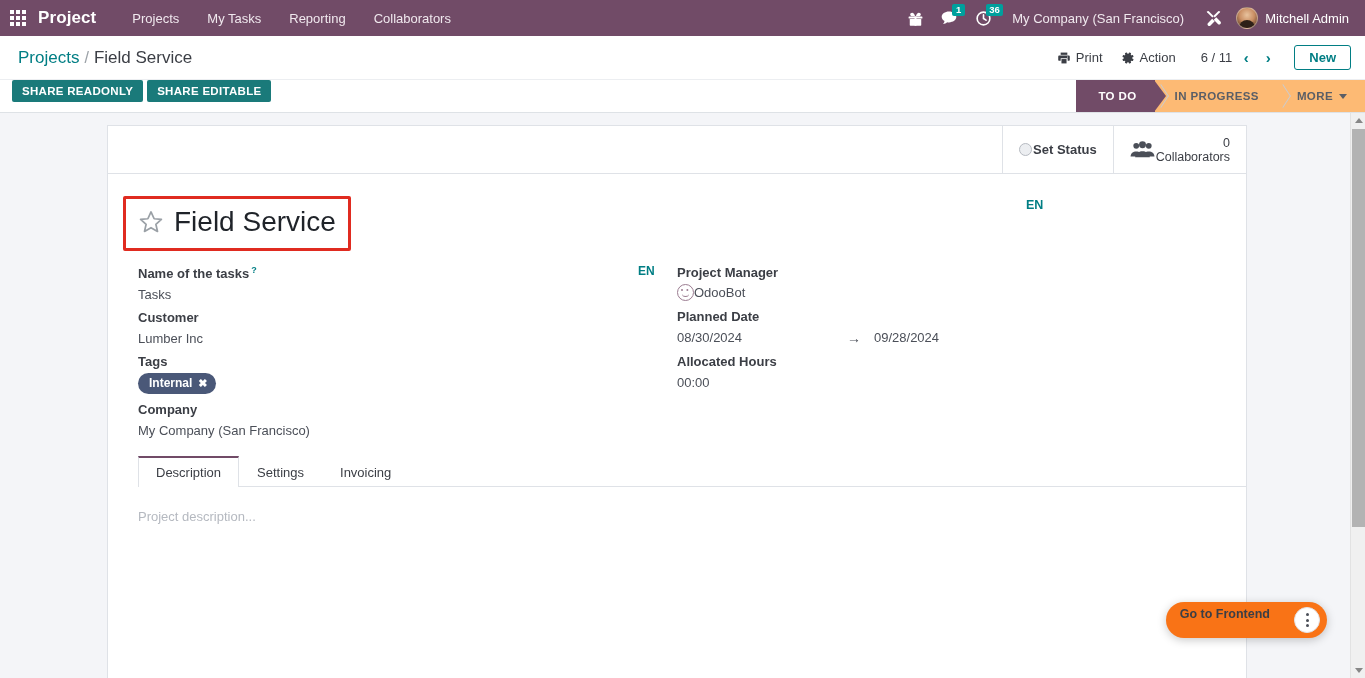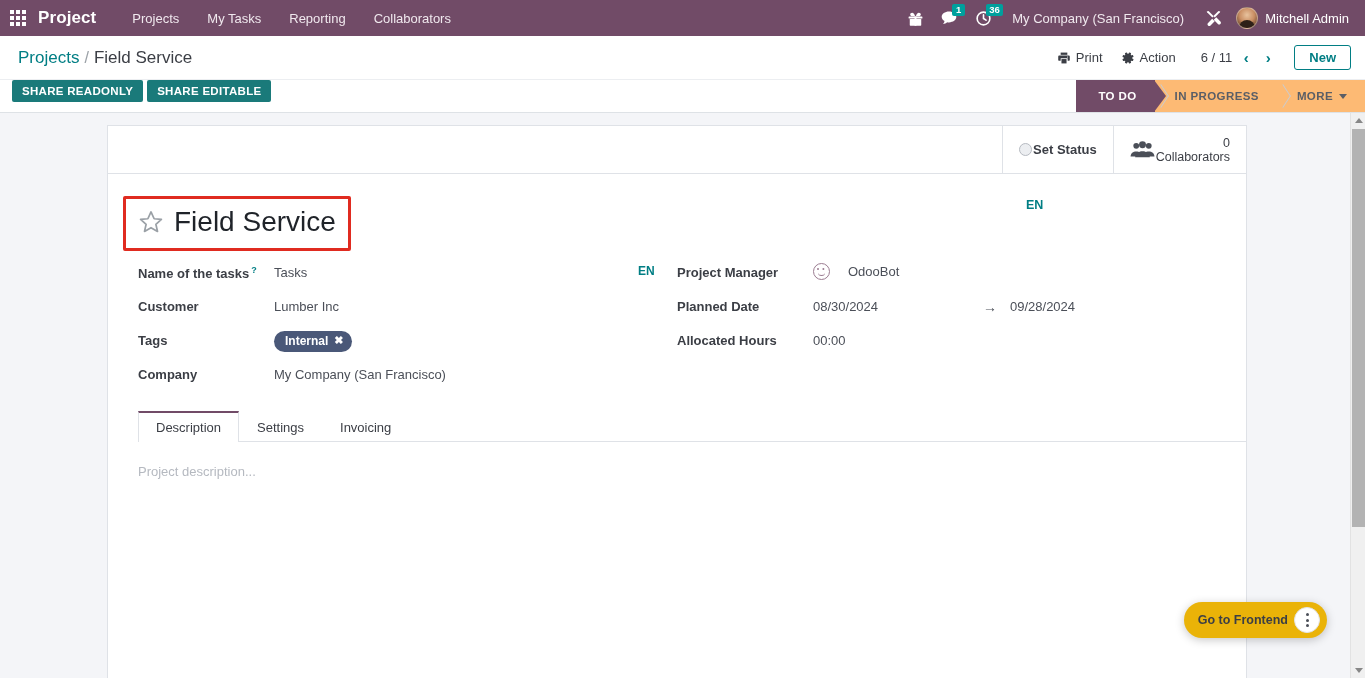--- a/index.html
+++ b/index.html
@@ -254,20 +254,21 @@
     display: flex;
     padding: 6px 30px 0 30px;
   }
   .col { width: 50%; }
   .col-left { padding-right: 30px; }
   .frow {
     display: flex; align-items: flex-start;
     min-height: 34px;
     padding-top: 2px;
     position: relative;
+    flex-direction: column;
   }
   .flabel {
     width: 136px; flex: none;
     font-size: 13px; font-weight: 700; color: #3b3e45;
     padding-top: 6px;
   }
   .flabel .qmark {
     font-size: 9px; color: #017e84;
     vertical-align: super; margin-left: 2px; cursor: help;
   }
@@ -286,21 +287,21 @@
   .tag-pill {
     background: #4a5878; color: #ffffff;
     font-size: 12px; font-weight: 600;
     border-radius: 11px;
     padding: 3px 8px 4px 11px;
     display: inline-flex; align-items: center; gap: 6px;
     margin-top: 3px;
     cursor: pointer;
   }
   .tag-x { font-size: 11px; font-weight: 700; cursor: pointer; }
-  .mgr-row { display: flex; align-items: center; gap: 18px; padding-top: 4px; }
+  .mgr-row { display: flex; align-items: center; gap: 0; padding-top: 4px; }
   .mgr-avatar {
     width: 17px; height: 17px; border-radius: 50%;
     border: 1.3px solid #9b7c91;
     position: relative; flex: none; background: #fff;
   }
   .mgr-avatar:before {
     content: ""; position: absolute;
     left: 3.4px; top: 4.6px; width: 2.1px; height: 2.1px;
     border-radius: 50%; background: #9b7c91;
     box-shadow: 5.4px 0 0 #9b7c91;
@@ -341,26 +342,26 @@
   .tab-body {
     padding: 22px 30px 0 30px;
     min-height: 230px;
   }
   .placeholder-text { font-size: 13px; color: #b5b9c0; cursor: text; }
 
   
   .frontend-pill {
     position: absolute;
     right: 38px; bottom: 40px;
-    background: #eab308;
+    background: #f97316;
     border-radius: 22px;
     box-shadow: 0 2px 10px rgba(0,0,0,.22);
-    display: flex; align-items: center;
+    display: flex; align-items: flex-start;
     padding: 5px 7px 5px 14px;
-    gap: 6px;
+    gap: 24px;
     z-index: 20;
   }
   .frontend-label {
     font-size: 12.5px; font-weight: 700; color: #3b3e45;
     cursor: pointer; white-space: nowrap;
   }
   .kebab {
     width: 26px; height: 26px; border-radius: 50%;
     border: 1px solid #e2e4e8;
     display: flex; flex-direction: column;

